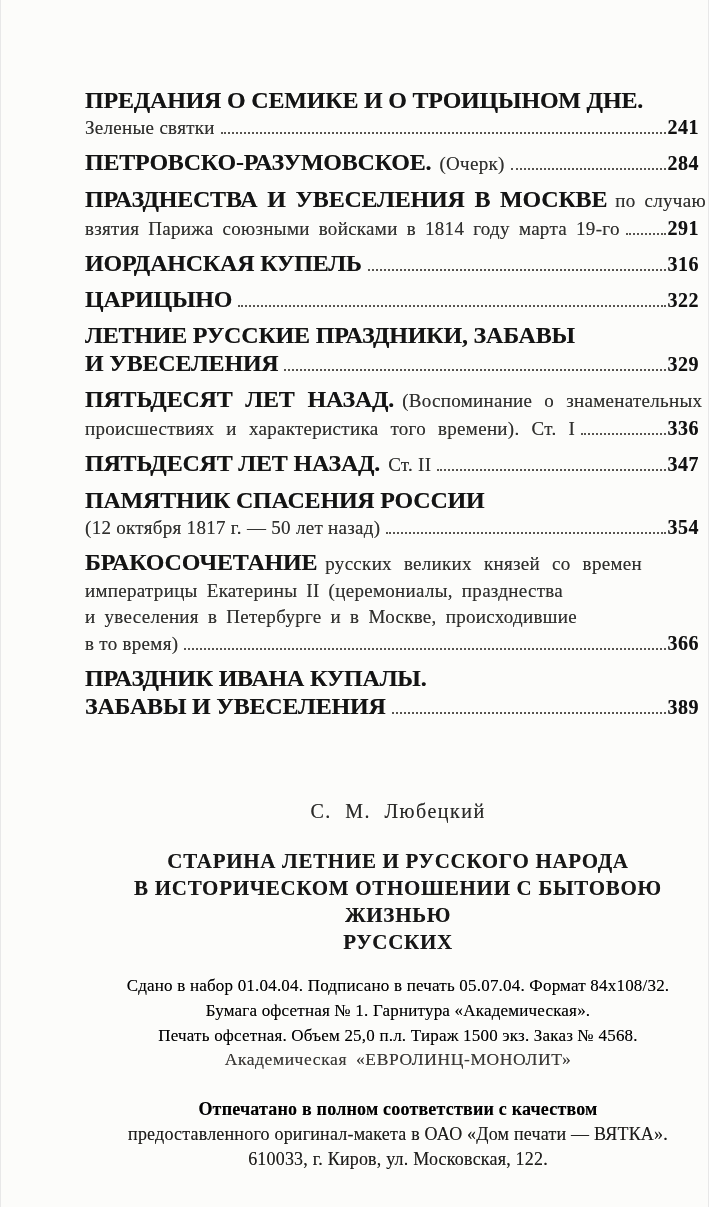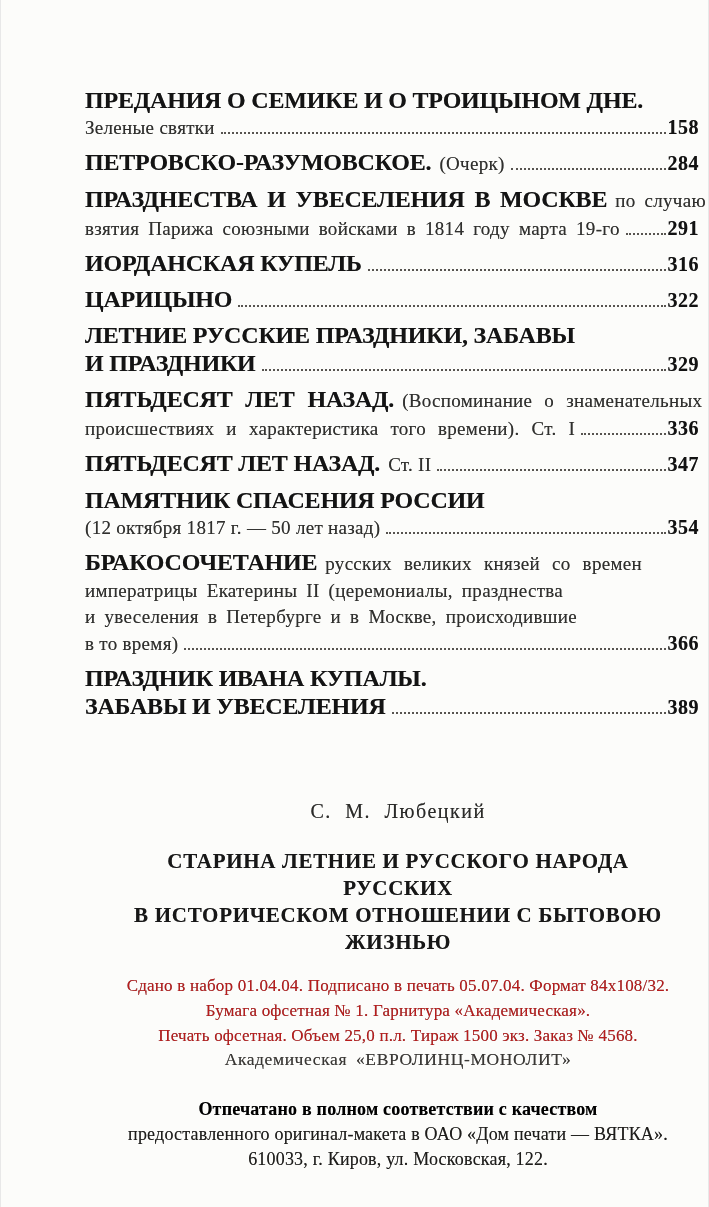--- a/index.html
+++ b/index.html
@@ -58,21 +58,21 @@
     font-size:21px;
     font-weight:700;
     line-height:27px;
     letter-spacing:.7px;
     color:#171717;
   }
   .print-info{margin-top:17px;}
   .print-info div{
     font-size:17px;
     line-height:25px;
-    color:#b91c1c;
+    color:#000000;
     letter-spacing:.2px;
   }
   .publisher{
     font-size:17.5px;
     margin-top:1px;
     color:#3a3835;
     letter-spacing:.6px;
     word-spacing:4px;
   }
   .printer{margin-top:27px;}
@@ -85,38 +85,38 @@
   .printer div:first-child{font-weight:700;color:#000000;}
 </style>
 </head>
 <body>
 
 <div class="page">
 
   <main class="toc" id="toc">
       <div class="entry">
         <div class="line"><span class="seg-h">ПРЕДАНИЯ О СЕМИКЕ И О ТРОИЦЫНОМ ДНЕ.</span></div>
-        <div class="line subline"><span class="seg-s">Зеленые святки</span><span class="leader"></span><span class="pagenum">158</span></div>
+        <div class="line subline"><span class="seg-s">Зеленые святки</span><span class="leader"></span><span class="pagenum">241</span></div>
       </div>
       <div class="entry">
         <div class="line"><span class="seg-h">ПЕТРОВСКО-РАЗУМОВСКОЕ.</span><span class="seg-s gap">(Очерк)</span><span class="leader"></span><span class="pagenum">284</span></div>
       </div>
       <div class="entry">
         <div class="line ws1"><span class="seg-h">ПРАЗДНЕСТВА И УВЕСЕЛЕНИЯ В МОСКВЕ</span><span class="seg-s gap">по случаю</span></div>
         <div class="line subline ws1"><span class="seg-s">взятия Парижа союзными войсками в 1814 году марта 19-го</span><span class="leader"></span><span class="pagenum">291</span></div>
       </div>
       <div class="entry">
         <div class="line"><span class="seg-h">ИОРДАНСКАЯ КУПЕЛЬ</span><span class="leader"></span><span class="pagenum">316</span></div>
       </div>
       <div class="entry">
         <div class="line"><span class="seg-h">ЦАРИЦЫНО</span><span class="leader"></span><span class="pagenum">322</span></div>
       </div>
       <div class="entry">
         <div class="line"><span class="seg-h">ЛЕТНИЕ РУССКИЕ ПРАЗДНИКИ, ЗАБАВЫ</span></div>
-        <div class="line"><span class="seg-h">И ПРАЗДНИКИ</span><span class="leader"></span><span class="pagenum">329</span></div>
+        <div class="line"><span class="seg-h">И УВЕСЕЛЕНИЯ</span><span class="leader"></span><span class="pagenum">329</span></div>
       </div>
       <div class="entry">
         <div class="line ws2"><span class="seg-h">ПЯТЬДЕСЯТ ЛЕТ НАЗАД.</span><span class="seg-s gap">(Воспоминание о знаменательных</span></div>
         <div class="line subline ws2"><span class="seg-s">происшествиях и характеристика того времени). Ст. I</span><span class="leader"></span><span class="pagenum">336</span></div>
       </div>
       <div class="entry">
         <div class="line"><span class="seg-h">ПЯТЬДЕСЯТ ЛЕТ НАЗАД.</span><span class="seg-s gap">Ст. II</span><span class="leader"></span><span class="pagenum">347</span></div>
       </div>
       <div class="entry">
         <div class="line"><span class="seg-h">ПАМЯТНИК СПАСЕНИЯ РОССИИ</span></div>
@@ -131,22 +131,22 @@
       <div class="entry">
         <div class="line"><span class="seg-h">ПРАЗДНИК ИВАНА КУПАЛЫ.</span></div>
         <div class="line"><span class="seg-h">ЗАБАВЫ И УВЕСЕЛЕНИЯ</span><span class="leader"></span><span class="pagenum">389</span></div>
       </div>
     </main>
 
   <section class="colophon">
     <div class="author">С. М. Любецкий</div>
     <div class="book-title" id="book-title">
         <div>СТАРИНА ЛЕТНИЕ И РУССКОГО НАРОДА</div>
+        <div>В ИСТОРИЧЕСКОМ ОТНОШЕНИИ С БЫТОВОЮ ЖИЗНЬЮ</div>
         <div>РУССКИХ</div>
-        <div>В ИСТОРИЧЕСКОМ ОТНОШЕНИИ С БЫТОВОЮ ЖИЗНЬЮ</div>
       </div>
     <div class="print-info" id="print-info">
         <div>Сдано в набор 01.04.04. Подписано в печать 05.07.04. Формат 84х108/32.</div>
         <div>Бумага офсетная № 1. Гарнитура «Академическая».</div>
         <div>Печать офсетная. Объем 25,0 п.л. Тираж 1500 экз. Заказ № 4568.</div>
       </div>
     <div class="publisher">Академическая  «ЕВРОЛИНЦ-МОНОЛИТ»</div>
     <div class="printer" id="printer">
         <div>Отпечатано в полном соответствии с качеством</div>
         <div>предоставленного оригинал-макета в ОАО «Дом печати — ВЯТКА».</div>

